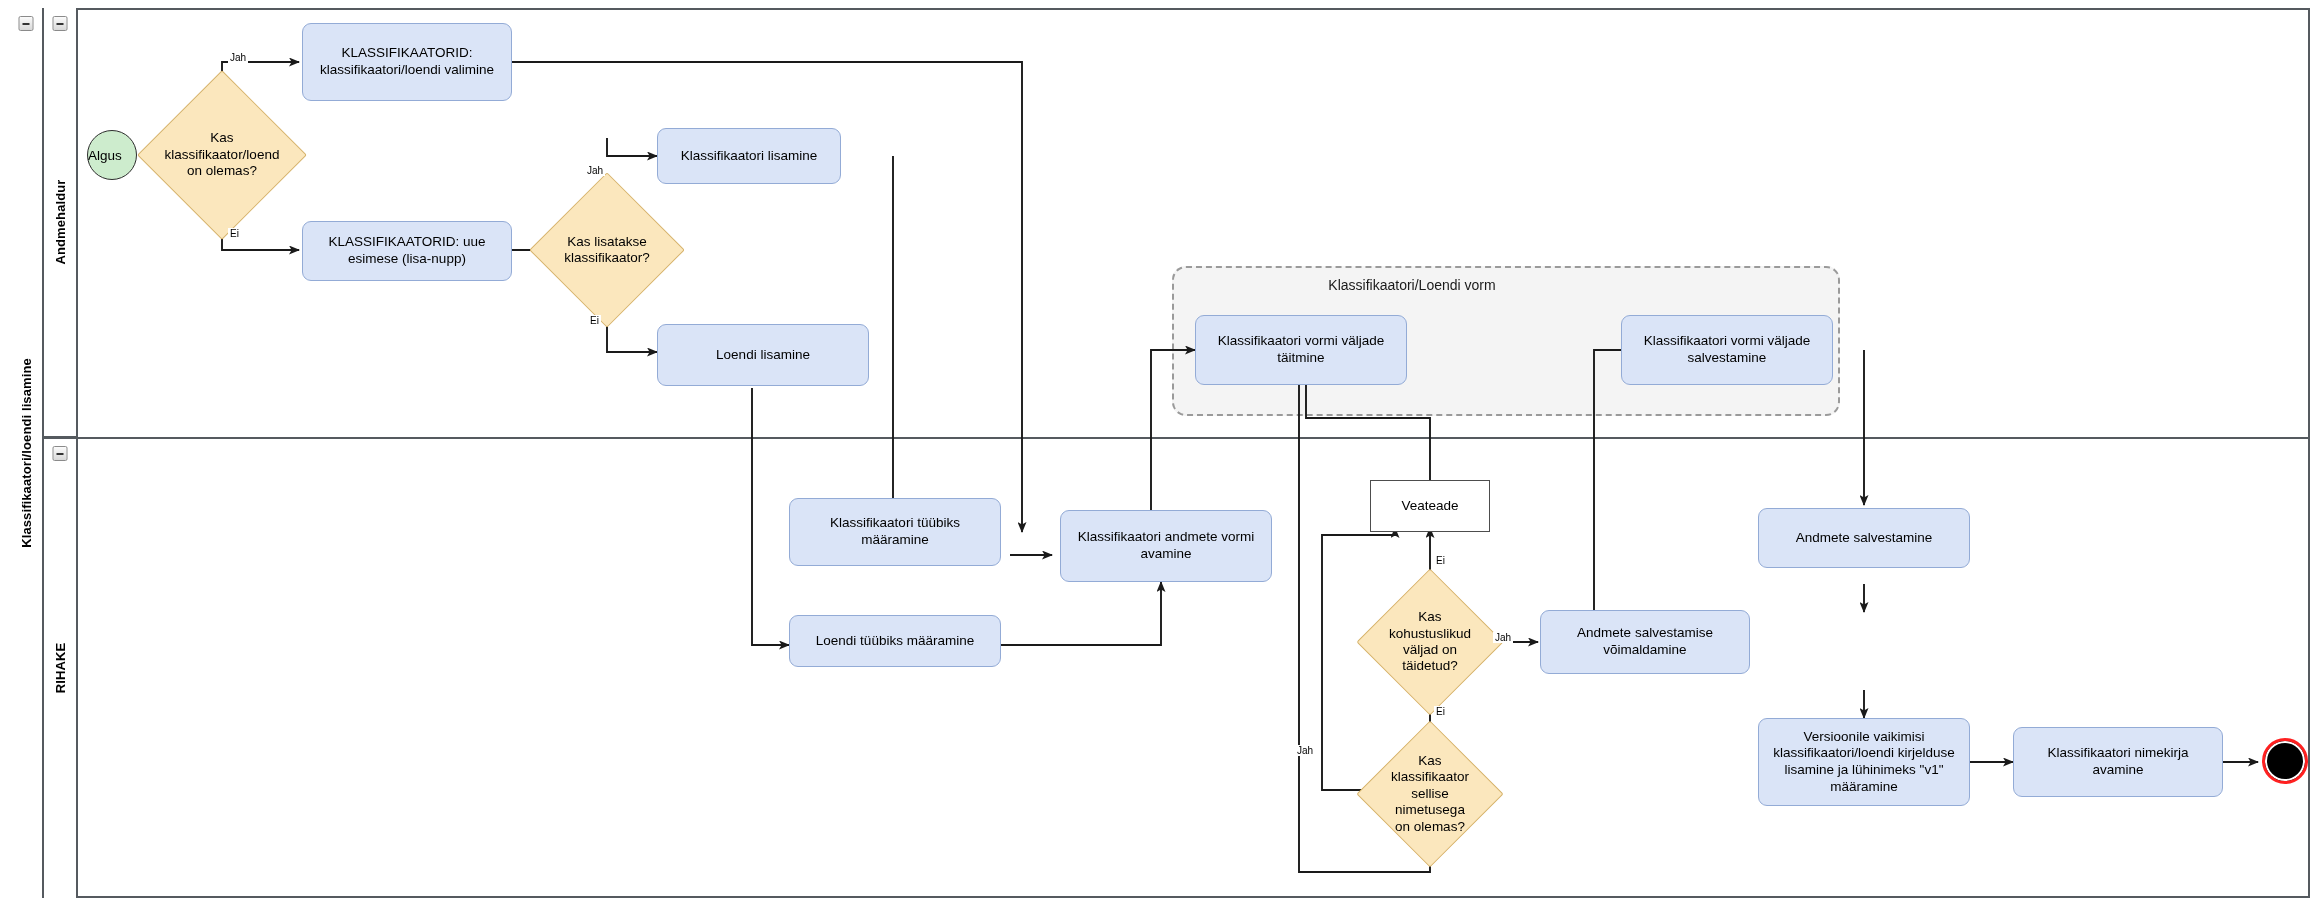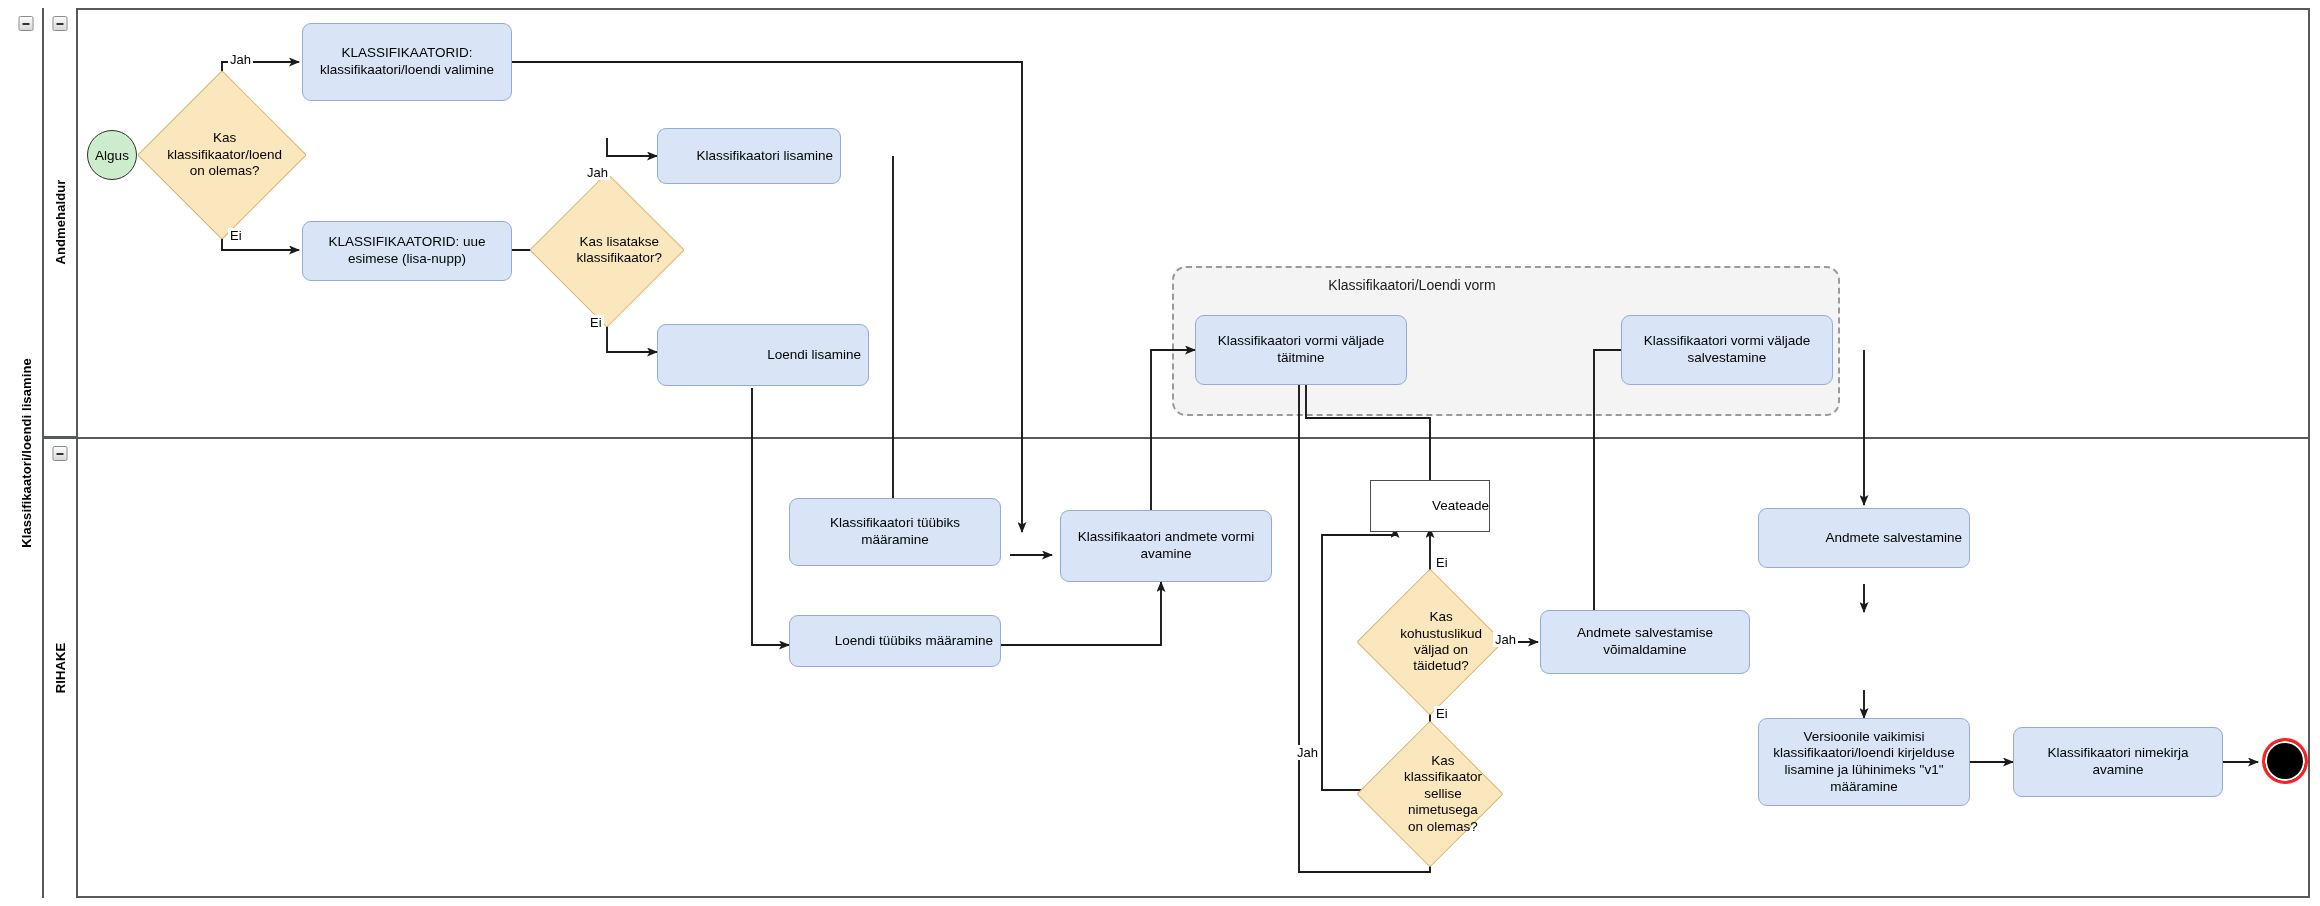--- a/index.html
+++ b/index.html
@@ -21,36 +21,36 @@
   .collapse-icon{position:absolute;top:8px;left:50%;transform:translateX(-50%);
       width:15px;height:15px;background:linear-gradient(#fbfbfb,#d8d8d8);
       border:1px solid #8a8a8a;border-radius:2px;box-sizing:border-box;}
   .collapse-icon:after{content:"";position:absolute;left:3px;top:6px;width:7px;height:2px;background:#333;}
 
   
   .group-box{position:absolute;border:2px dashed #9a9a9a;border-radius:14px;background:#f4f4f4;box-sizing:border-box;}
   .group-title{position:absolute;font-size:14px;color:#1a1a1a;white-space:nowrap;}
 
   
-  .node{position:absolute;box-sizing:border-box;display:flex;align-items:center;justify-content:flex-end;text-align:center;}
+  .node{position:absolute;box-sizing:border-box;display:flex;align-items:center;justify-content:center;text-align:center;}
   .task{background:#dae4f7;border:1.6px solid #93abd6;border-radius:9px;color:#000;font-size:13.5px;line-height:1.24;padding:4px 7px;}
   .plain{background:#ffffff;border:1.8px solid #4d4d4d;border-radius:0;color:#000;font-size:13.5px;line-height:1.24;}
   .gateway{background:transparent;border:none;}
   .gateway .diam{position:absolute;left:0;top:0;width:100%;height:100%;background:#fbe7bd;border:1.5px solid #d6b26a;
        transform:rotate(45deg);border-radius:2px;box-sizing:border-box;}
   .gateway .gtext{position:relative;z-index:2;font-size:13.5px;line-height:1.22;color:#000;white-space:nowrap;}
 
   .start-node{position:absolute;border-radius:50%;background:#cdeccd;border:1.8px solid #2e2e2e;
-     display:flex;align-items:center;justify-content:center;font-size:13.5px;color:#000;box-sizing:border-box;}
+     display:flex;align-items:center;font-size:13.5px;color:#000;box-sizing:border-box;}
   .end-node{position:absolute;border-radius:50%;background:#000000;border:3px solid #ff2020;box-sizing:border-box;
      box-shadow:0 0 0 2px #fff inset;}
 
   
   .edge-layer{position:absolute;left:0;top:0;width:2320px;height:906px;pointer-events:none;}
-  .elabel{position:absolute;font-size:13px;color:#000;background:#fff;padding:0 2px;white-space:nowrap;}
+  .elabel{position:absolute;font-size:10px;color:#000;background:#fff;padding:0 2px;white-space:nowrap;}
 </style>
 </head>
 <body>
 
 <div id="canvas">
 
   <div class="pool-outer"></div>
 
   <div class="pool-header">
     <div class="collapse-icon"></div>

